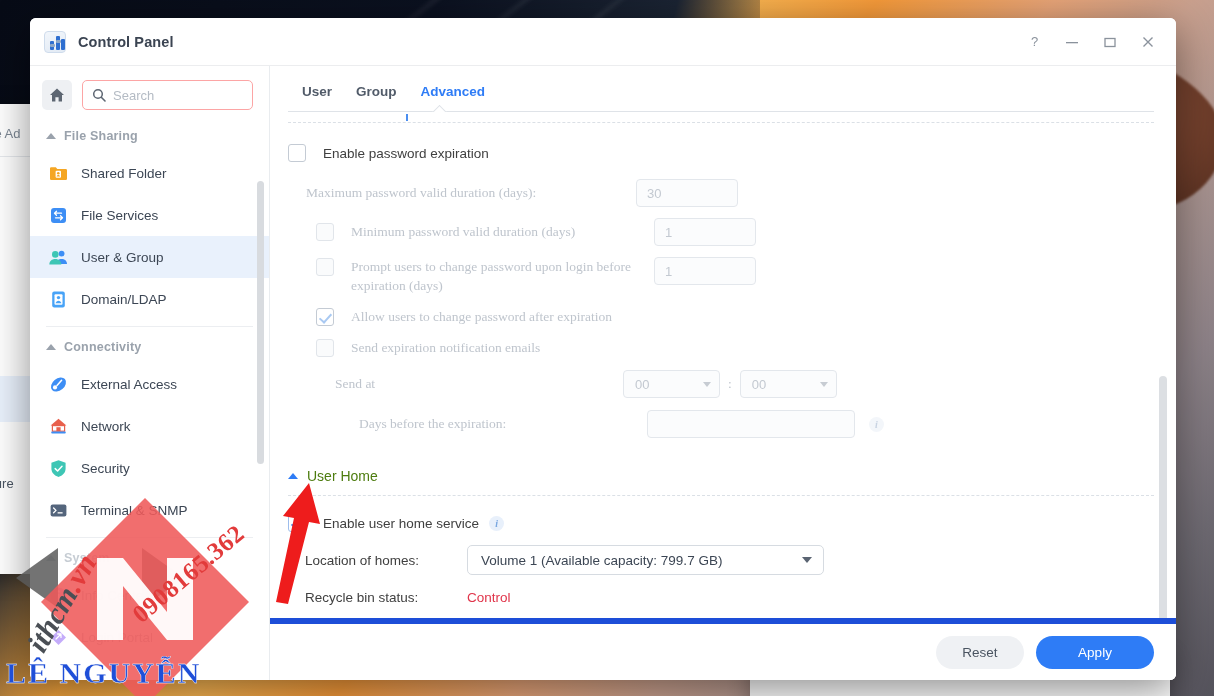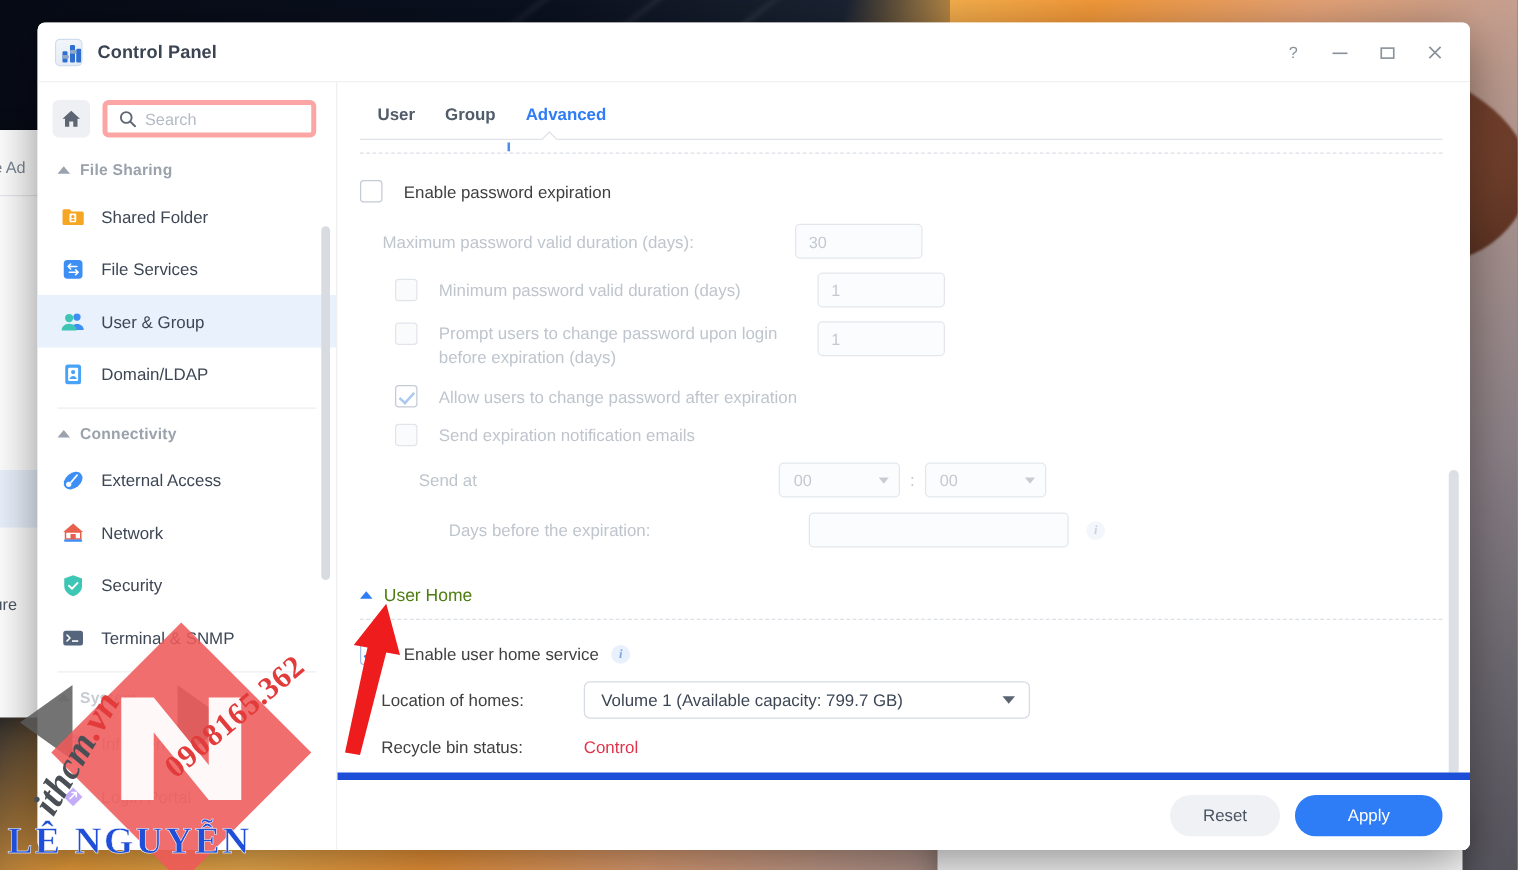--- a/index.html
+++ b/index.html
@@ -114,21 +114,21 @@
   #sidebar {
     width:240px; flex:0 0 240px; background:#ffffff;
     border-right:1px solid #e9ecef; position:relative; overflow:hidden;
   }
   #sidebar-top { display:flex; align-items:center; gap:10px; padding:14px 16px 10px 12px; }
   #home-button {
     width:30px; height:30px; border-radius:5px; background:#eef0f3;
     display:flex; align-items:center; justify-content:center; flex:0 0 auto;
   }
   #search-box {
-    flex:1 1 auto; height:30px; border:4px solid #fca5a5; border-radius:5px;
+    flex:1 1 auto; height:30px; border:1px solid #fca5a5; border-radius:5px;
     display:flex; align-items:center; gap:7px; padding:0 9px; background:#fff;
   }
   #search-input-text { font-size:13px; color:#b4bbc4; }
   .sb-group-head {
     display:flex; align-items:center; gap:8px; padding:9px 0 9px 16px;
     font-size:12.5px; font-weight:bold; color:#9aa2ac; letter-spacing:.2px;
   }
   .sb-item {
     display:flex; align-items:center; gap:12px; height:42px; padding-left:18px;
     font-size:13.5px; color:#3c4654; border-radius:0;
@@ -176,21 +176,21 @@
   .cb.checked-dim:after {
     content:""; position:absolute; left:5px; top:2px; width:5px; height:10px;
     border:solid #a9c9f2; border-width:0 2px 2px 0; transform:rotate(42deg);
   }
   .cb.checked-on { border-color:#9dbdec; }
   .cb.checked-on:after {
     content:""; position:absolute; left:5px; top:2px; width:5px; height:10px;
     border:solid #2e87f0; border-width:0 2.4px 2.4px 0; transform:rotate(42deg);
   }
   .lbl { font-size:13.5px; color:#404040; }
-  .lbl-dim { font-size:13.5px; color:#bfc5cd; }
+  .lbl-dim { font-size:13.5px; color:#bfc5cd;font-family:Liberation Serif, serif; }
   .txtbox {
     border:1px solid #e3e7ec; background:#fbfcfd; border-radius:4px;
     height:28px; display:flex; align-items:center; padding:0 10px;
     font-size:13px; color:#c3c9d1;
   }
   .selbox {
     border:1px solid #e3e7ec; background:#fbfcfd; border-radius:4px;
     height:28px; display:flex; align-items:center; padding:0 8px 0 11px;
     font-size:13px; color:#c3c9d1; justify-content:space-between;
   }

